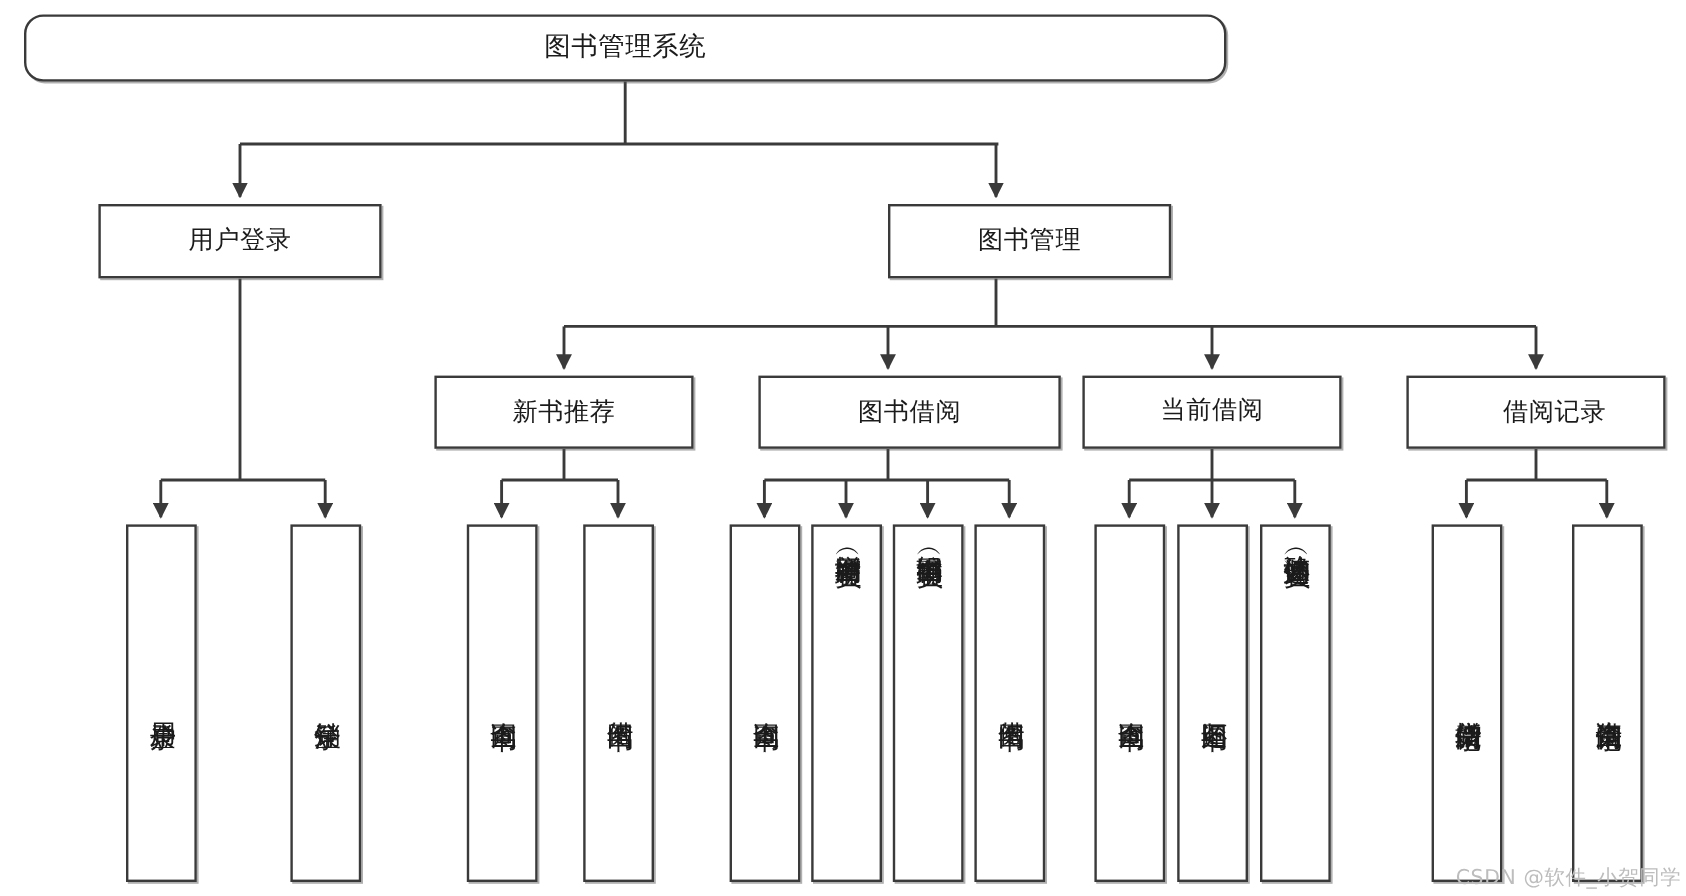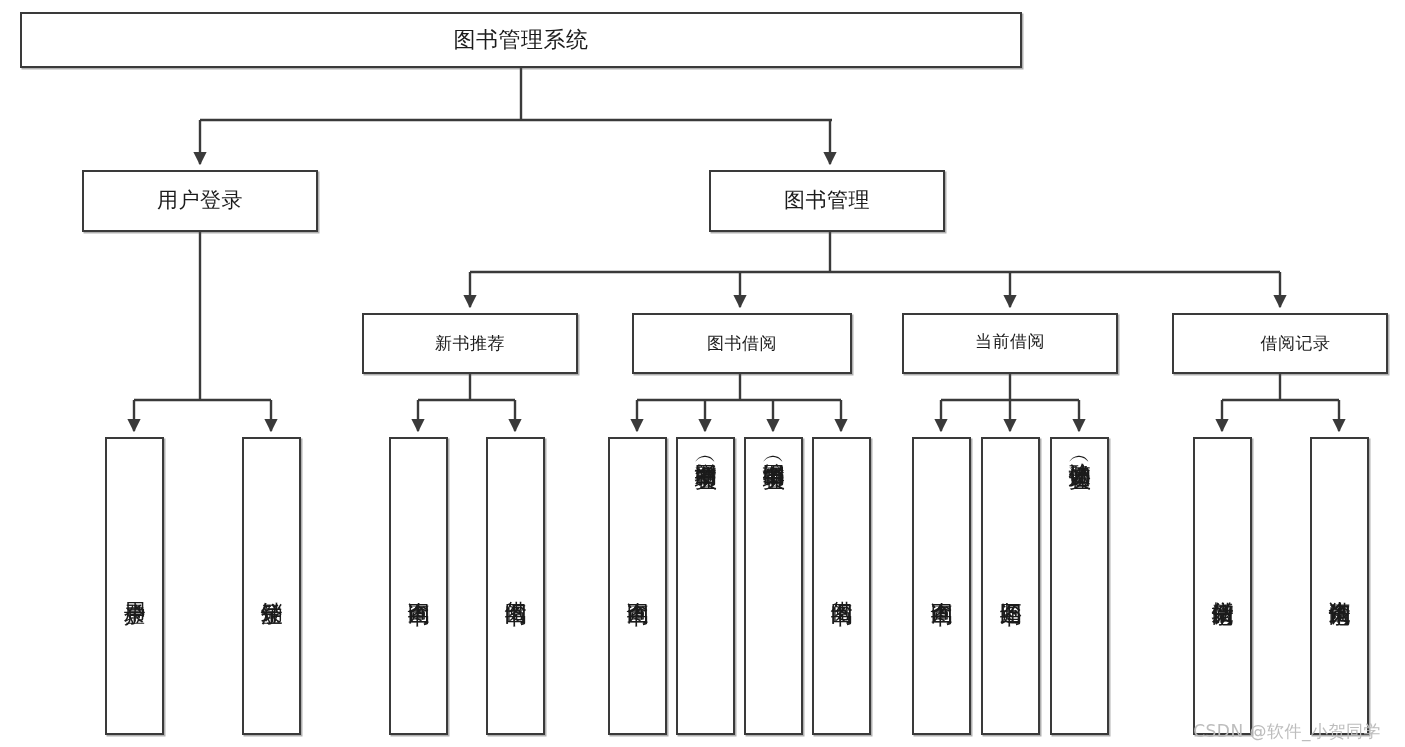--- a/index.html
+++ b/index.html
@@ -39,40 +39,40 @@
   .node-label {
     color: #1b1b1b;
     font-size: 21px;
     line-height: 1.22;
     letter-spacing: 0.5px;
     white-space: nowrap;
     text-align: center;
   }
   .node.level-1 .node-label { font-size: 22px; }
   .node.level-2 .node-label { font-size: 21px; }
-  .node.level-3 .node-label { font-size: 17px; }
+  .node.level-3 .node-label { font-size: 21px; }
   .node.leaf {
     align-items: center;
     justify-content: center;
   }
   .node.leaf .node-label {
     writing-mode: vertical-rl;
     text-orientation: upright;
     font-size: 22px;
     line-height: 1.30;
     letter-spacing: 1px;
     white-space: nowrap;
   }
   .node.leaf.top-align {
     align-items: flex-start;
     padding-top: 6px;
   }
   #watermark {
     position: absolute;
-    right: 24px;
+    right: 4px;
     bottom: 4px;
     color: #bdbdbd;
     font-size: 17px;
     letter-spacing: 0.5px;
     white-space: nowrap;
     user-select: none;
   }
 </style>
 </head>
 <body>
@@ -122,37 +122,37 @@
       <path d="M 1010 400 L 1010 431" marker-end="url(#arrow)"></path>
       <path d="M 1079 400 L 1079 431" marker-end="url(#arrow)"></path>
 
       <path d="M 1280 374 L 1280 400"></path>
       <path d="M 1222 400 L 1339 400"></path>
       <path d="M 1222 400 L 1222 431" marker-end="url(#arrow)"></path>
       <path d="M 1339 400 L 1339 431" marker-end="url(#arrow)"></path>
     </g>
   </svg>
 
-  <div class="node level-1" style="left:20px; top:12px; width:1002px; height:56px;">
+  <div class="node level-1" style="left:20px; top:12px; width:1002px; height:56px;border-radius:16px;">
     <span class="node-label">图书管理系统</span>
   </div>
 
   <div class="node level-2" style="left:82px; top:170px; width:236px; height:62px;">
     <span class="node-label">用户登录</span>
   </div>
 
-  <div class="node level-2" style="left:709px; top:170px; width:236px; height:62px;">
+  <div class="node level-2" style="left:740px; top:170px; width:236px; height:62px;">
     <span class="node-label">图书管理</span>
   </div>
 
   <div class="node level-3" style="left:362px; top:313px; width:216px; height:61px;">
     <span class="node-label">新书推荐</span>
   </div>
 
-  <div class="node level-3" style="left:632px; top:313px; width:220px; height:61px;">
+  <div class="node level-3" style="left:632px; top:313px; width:252px; height:61px;">
     <span class="node-label">图书借阅</span>
   </div>
 
   <div class="node level-3" style="left:902px; top:313px; width:216px; height:61px;font-family:Liberation Mono, monospace;">
     <span class="node-label">当前借阅</span>
   </div>
 
   <div class="node level-3" style="left:1172px; top:313px; width:216px; height:61px;padding-left:31px;">
     <span class="node-label">借阅记录</span>
   </div>

